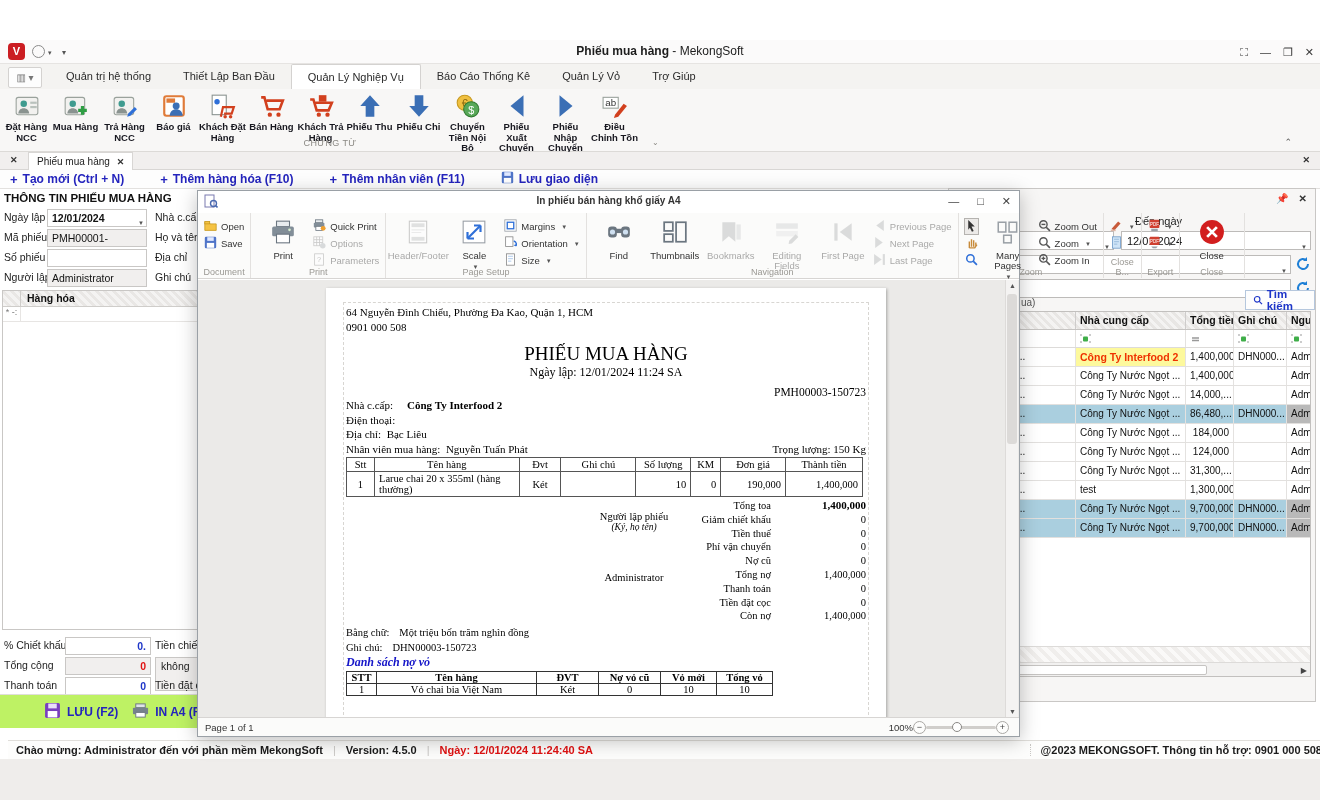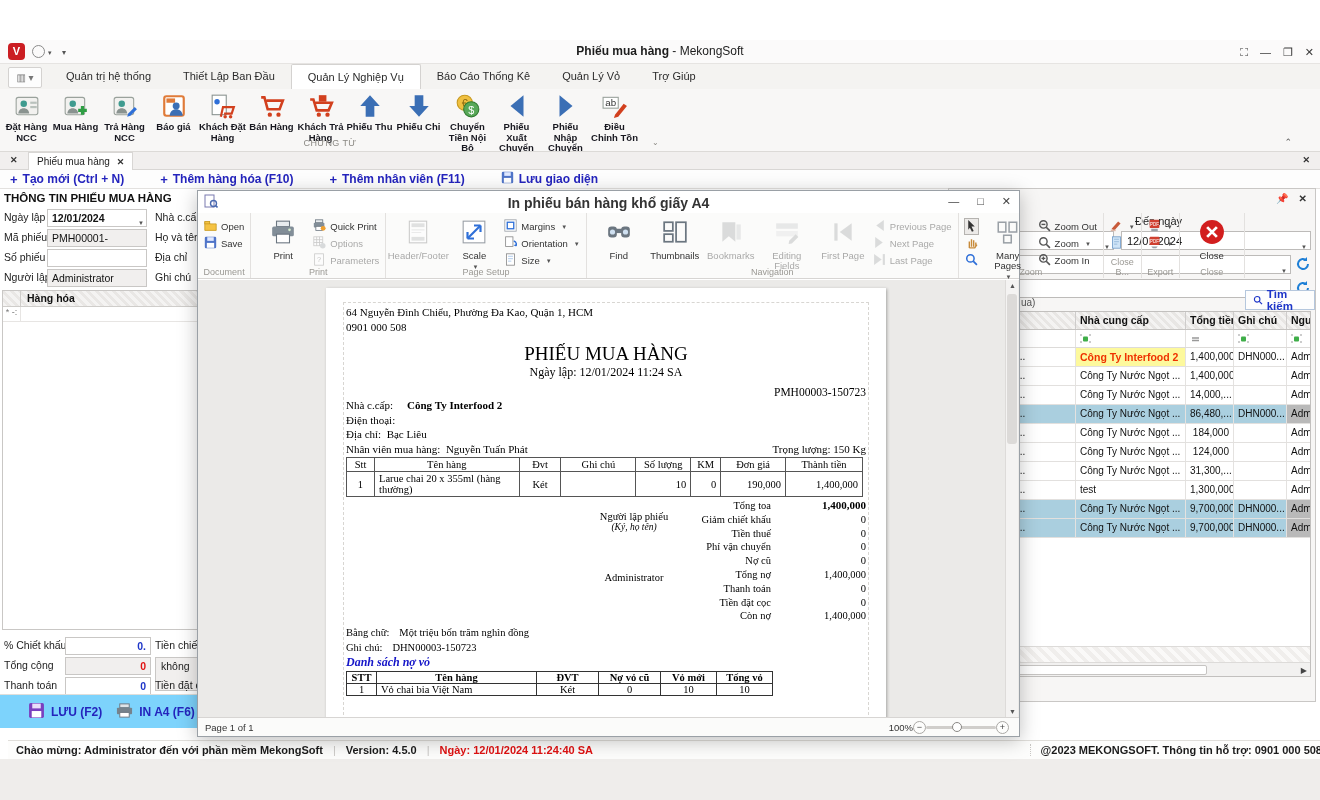--- a/index.html
+++ b/index.html
@@ -56,21 +56,21 @@
   .lp-grid-head .mk { width:18px; border-right:1px solid #cfcdca; }
   .lp-grid-head .hh { font-size:10.5px; font-weight:bold; padding:1px 6px; color:#111; }
   .lp-grid-row { height:15px; display:flex; border-bottom:1px solid #e7e5e3; }
   .lp-grid-row .mk { width:18px; border-right:1px solid #e7e5e3; font-size:9px; color:#777; text-align:center; }
   .lp-bot-row { position:absolute; height:18px; }
   .lp-bot-row .lbl { position:absolute; left:4px; top:2px; font-size:10.5px; color:#222; white-space:nowrap; }
   .lp-bot-row .fld { position:absolute; left:65px; width:86px; height:18px; border:1px solid #c9c7c5; background:#fff; font-size:10.5px; font-weight:bold; text-align:right; padding:1px 4px; line-height:15px; }
   .lp-bot-row .fld.ro { background:#f1efee; }
   .lp-bot-row .after { position:absolute; left:155px; top:2px; font-size:10.5px; color:#222; white-space:nowrap; }
   .lp-bot-row .after.box { top:0; height:34px; background:#f1efee; border:1px solid #c9c7c5; padding:1px 5px; line-height:15px; min-width:60px; }
-  .lp-footer { position:absolute; left:0; top:505px; width:330px; height:34px; border-top:1px solid #e0deda; background:#7dd3fc; display:flex; align-items:center; gap:14px; padding-left:28px; }
+  .lp-footer { position:absolute; left:0; top:505px; width:330px; height:34px; border-top:1px solid #e0deda; background:#bef264; display:flex; align-items:center; gap:14px; padding-left:44px; }
   .lp-fbtn { display:flex; align-items:center; gap:6px; font-size:12px; font-weight:bold; color:#2424bd; white-space:nowrap; cursor:pointer; }
 
   
   .right-panel { position:absolute; left:948px; top:188px; width:368px; height:514px; background:#f7f6f5; border:1px solid #c9c7c5; z-index:1; }
   .rp-pin { position:absolute; right:26px; top:4px; font-size:10px; color:#444; }
   .rp-x { position:absolute; right:8px; top:4px; font-size:10px; font-weight:bold; color:#333; }
   .rp-lbl { position:absolute; font-size:11px; color:#222; }
   .rp-combo { position:absolute; height:19px; background:#fff; border:1px solid #bdbbb9; font-size:11px; padding:1px 14px 1px 5px; line-height:16px; color:#111; }
   .rp-combo .dd { position:absolute; right:3px; top:7px; font-size:6px; color:#555; }
   .rp-refresh { position:absolute; width:16px; height:16px; }
@@ -89,21 +89,21 @@
   .g-row .c.hl { background:#fdf99d; color:#ef3200; font-weight:bold; font-size:10.5px; }
   .g-row .c.num { text-align:right; }
   .g-footer { position:absolute; left:0; bottom:14px; width:100%; height:16px; background:repeating-linear-gradient(45deg,#faf9f8 0 4px,#f0eeec 4px 8px); border-top:1px solid #dddbd9; }
   .g-hscroll { position:absolute; left:0; bottom:0; width:100%; height:14px; background:#f2f1f0; border-top:1px solid #dddbd9; }
   .g-hthumb { position:absolute; left:1px; top:2px; width:252px; height:10px; background:#fff; border:1px solid #c6c4c2; border-radius:2px; }
   .g-harrow { position:absolute; right:3px; top:3px; font-size:8px; color:#444; }
 
   
   .dialog { position:absolute; left:197px; top:190px; width:823px; height:547px; background:#fff; border:1px solid #9aa0a6; box-shadow:0 4px 18px rgba(0,0,0,.25); z-index:10; }
   .dlg-titlebar { position:relative; height:22px; background:#fff; }
-  .dlg-title { position:absolute; left:0; right:0; top:4px; text-align:center; font-size:14px; font-weight:bold; color:#333; }
+  .dlg-title { position:absolute; left:0; right:0; top:4px; text-align:center; font-size:10px; font-weight:bold; color:#333; }
   .dlg-icon { position:absolute; left:6px; top:3px; }
   .dlg-btns { position:absolute; right:8px; top:4px; display:flex; gap:18px; font-size:11px; color:#444; }
   .dlg-toolbar { position:relative; height:66px; background:#fbfbfa; border-bottom:1px solid #d7d5d3; display:flex; }
   .tgroup { position:relative; border-right:1px solid #e3e1df; padding:3px 6px 14px 6px; display:flex; align-items:flex-start; gap:4px; }
   .tgroup .glabel { position:absolute; left:0; right:0; bottom:1px; text-align:center; font-size:9px; color:#9a9893; }
   .titem-big { width:52px; display:flex; flex-direction:column; align-items:center; gap:2px; padding-top:3px; cursor:pointer; }
   .titem-big .tlb { font-size:9.5px; color:#333; text-align:center; line-height:10px; }
   .tstack { display:flex; flex-direction:column; justify-content:flex-start; gap:2px; padding-top:3px; }
   .titem-sm { display:flex; align-items:center; gap:4px; font-size:9.5px; color:#333; height:15px; cursor:pointer; white-space:nowrap; }
   .disabled { opacity:.42; filter:grayscale(.8); }
@@ -968,21 +968,21 @@
                 <tr>
                   <th style="width:30px">STT</th>
                   <th style="width:160px">Tên hàng</th>
                   <th style="width:62px">ĐVT</th>
                   <th style="width:62px">Nợ vỏ cũ</th>
                   <th style="width:56px">Vỏ mới</th>
                   <th style="width:56px">Tổng vỏ</th>
                 </tr>
                 <tr>
                   <td style="text-align:center">1</td>
-                  <td style="text-align:left">Vỏ chai bia Việt Nam</td>
+                  <td style="text-align:center">Vỏ chai bia Việt Nam</td>
                   <td style="text-align:center">Két</td>
                   <td style="text-align:center">0</td>
                   <td style="text-align:center">10</td>
                   <td style="text-align:center">10</td>
                 </tr>
               </tbody>
             </table>
         </div>
       </div>
     </div>

